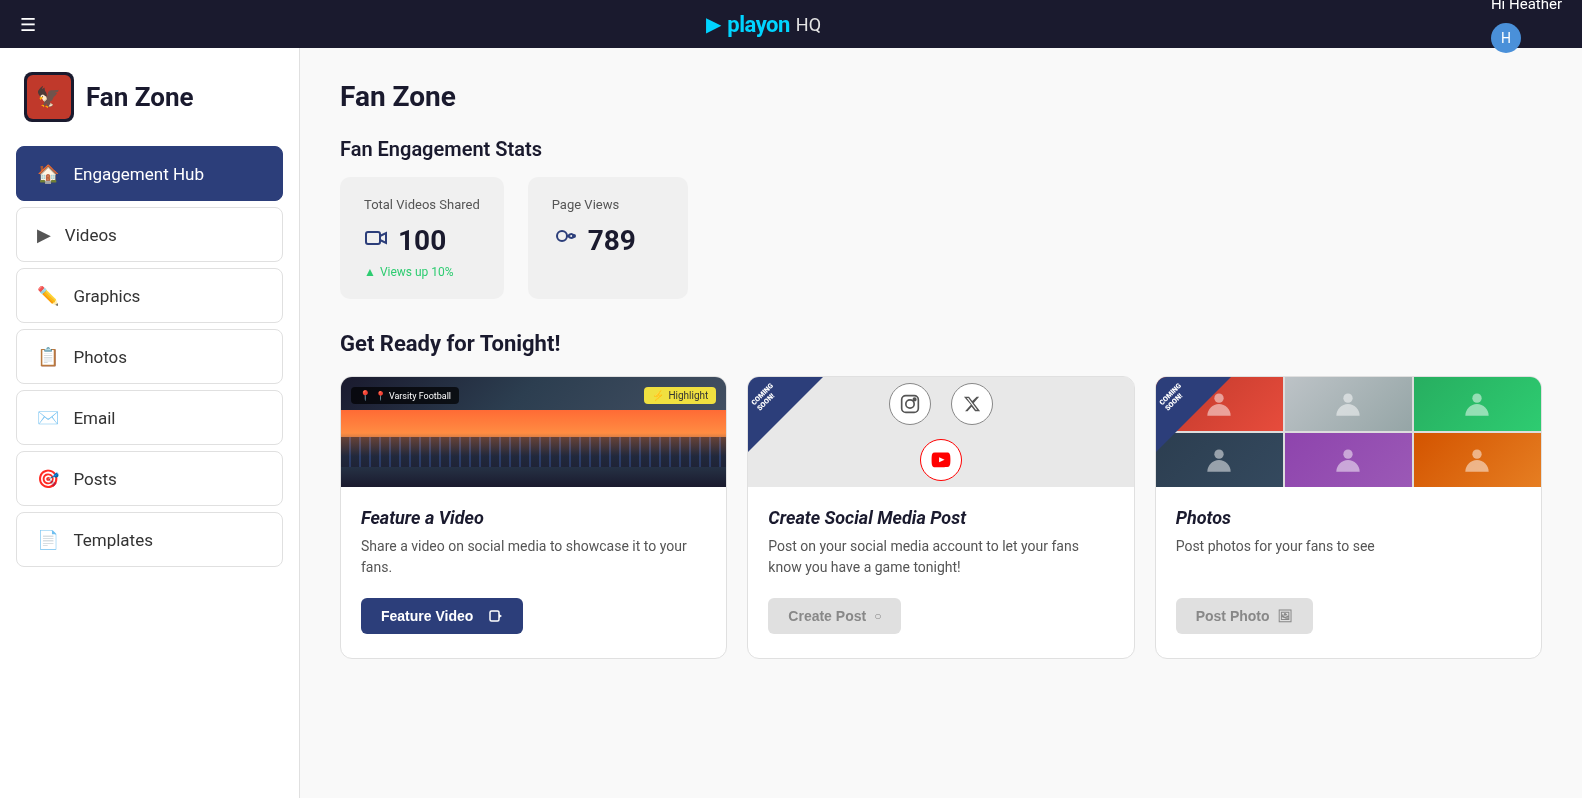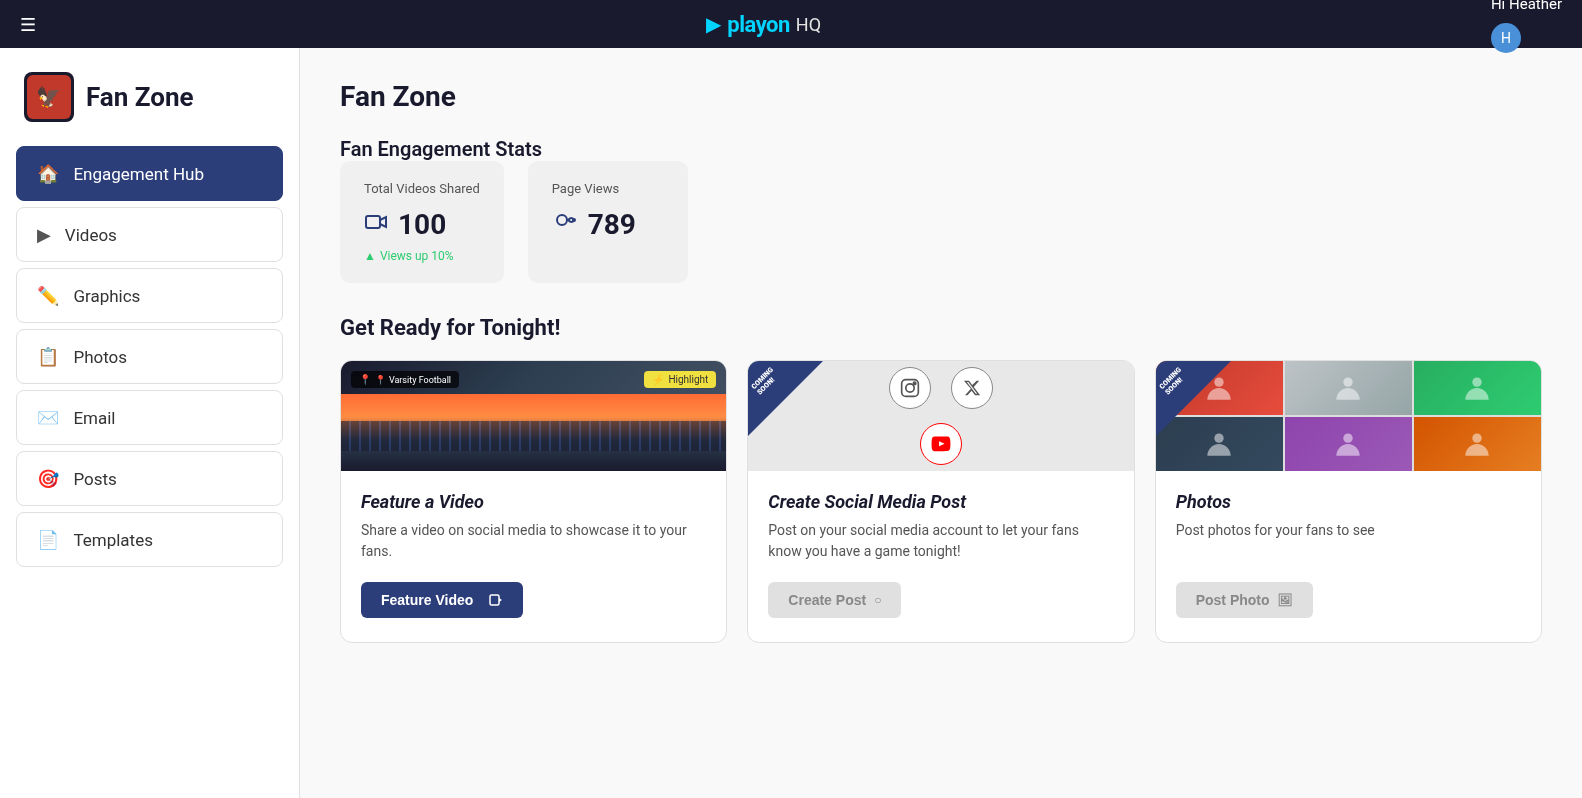--- a/index.html
+++ b/index.html
@@ -58,21 +58,21 @@
     .sidebar-item.active .sidebar-icon { color: #fff; }
     .sidebar-icon { font-size: 18px; color: #555; }
 
     
     .main-content { flex: 1; padding: 32px 40px; background: #f9f9f9; }
 
     .page-title { font-size: 28px; font-weight: 700; color: #1a1a2e; margin-bottom: 24px; }
 
     
     .stats-section { margin-bottom: 32px; }
-    .stats-title { font-size: 20px; font-weight: 600; color: #1a1a2e; }
+    .stats-title { font-size: 20px; font-weight: 600; color: #1a1a2e; margin-bottom: 16px; }
     .stats-cards { display: flex; gap: 24px; }
     .stat-card {
       background: #f0f0f0;
       border-radius: 10px;
       padding: 20px 24px;
       min-width: 160px;
     }
     .stat-label { font-size: 13px; color: #555; margin-bottom: 12px; }
     .stat-value-row { display: flex; align-items: center; gap: 10px; }
     .stat-icon { font-size: 22px; color: #2c3e7a; }

